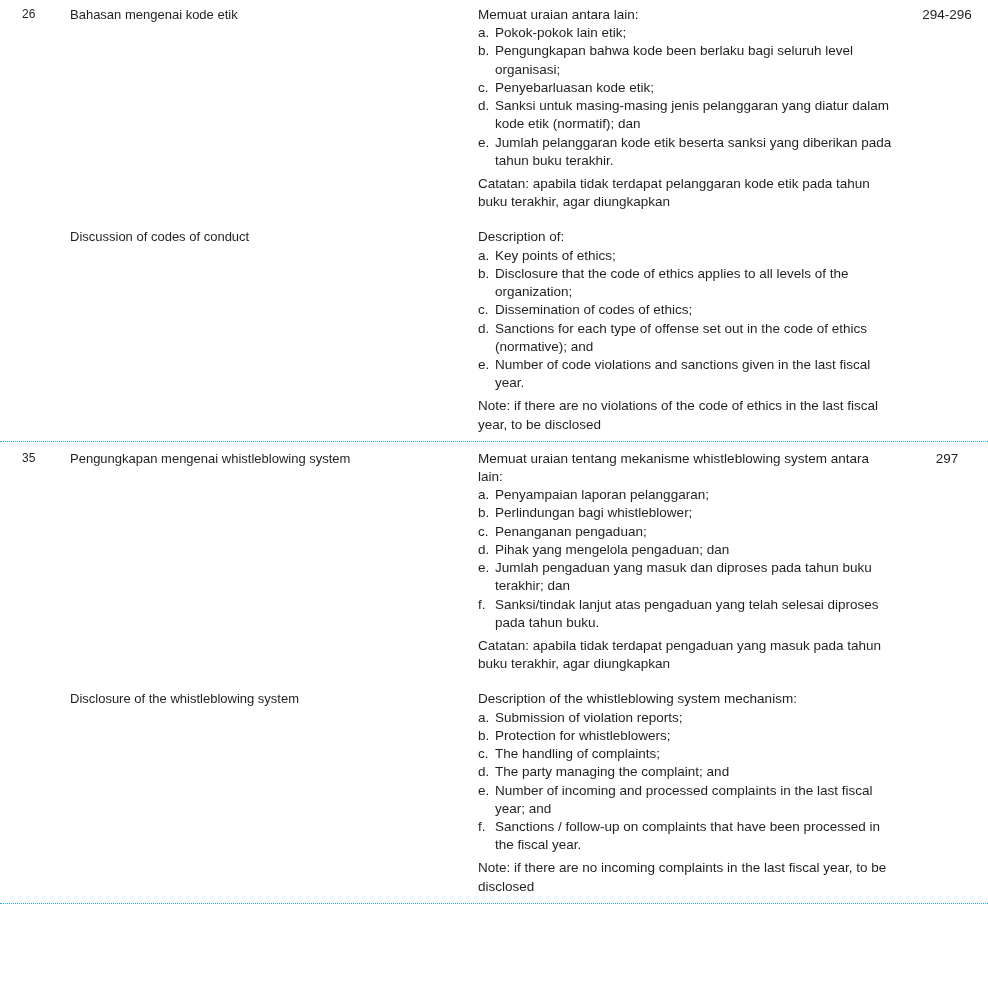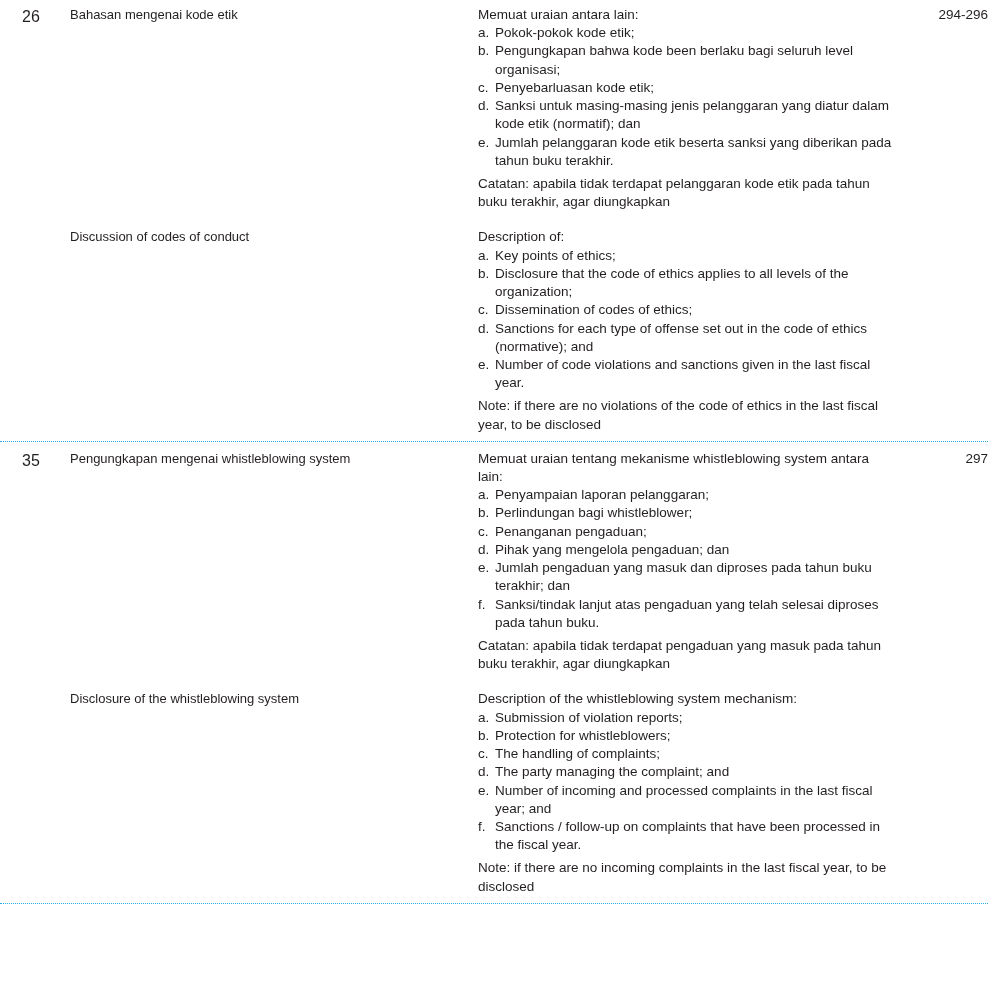--- a/index.html
+++ b/index.html
@@ -30,42 +30,42 @@
   .row {
     display: flex;
     align-items: flex-start;
     box-sizing: border-box;
   }
   .col-num {
     width: 70px;
     flex: 0 0 70px;
     padding-left: 22px;
     box-sizing: border-box;
-    font-size: 16px;
+    font-size: 12px;
   }
   .col-title {
     width: 408px;
     flex: 0 0 408px;
     box-sizing: border-box;
     padding-right: 14px;
     font-size: 13px;
   }
   .col-desc {
     width: 428px;
     flex: 0 0 428px;
     box-sizing: border-box;
     padding-right: 6px;
     font-size: 13.5px;
   }
   .col-page {
     width: 82px;
     flex: 0 0 82px;
     box-sizing: border-box;
     font-size: 13.5px;
-    text-align: right;
+    text-align: center;
   }
   .lead {
     margin: 0 4px 0 0;
   }
   ul.items {
     list-style: none;
     margin: 0;
     padding: 0;
   }
   ul.items li {
@@ -101,21 +101,21 @@
 
   <div class="section">
     <div class="row">
       <div class="col-num">26</div>
       <div class="col-title">Bahasan mengenai kode etik</div>
       <div class="col-desc">
         <div class="lead">Memuat uraian antara lain:</div>
         <ul class="items">
           <li>
             <span class="mark">a.</span>
-            <span class="txt">Pokok-pokok kode etik;</span>
+            <span class="txt">Pokok-pokok lain etik;</span>
           </li>
           <li>
             <span class="mark">b.</span>
             <span class="txt">Pengungkapan bahwa kode been berlaku bagi seluruh level organisasi;</span>
           </li>
           <li>
             <span class="mark">c.</span>
             <span class="txt">Penyebarluasan kode etik;</span>
           </li>
           <li>

